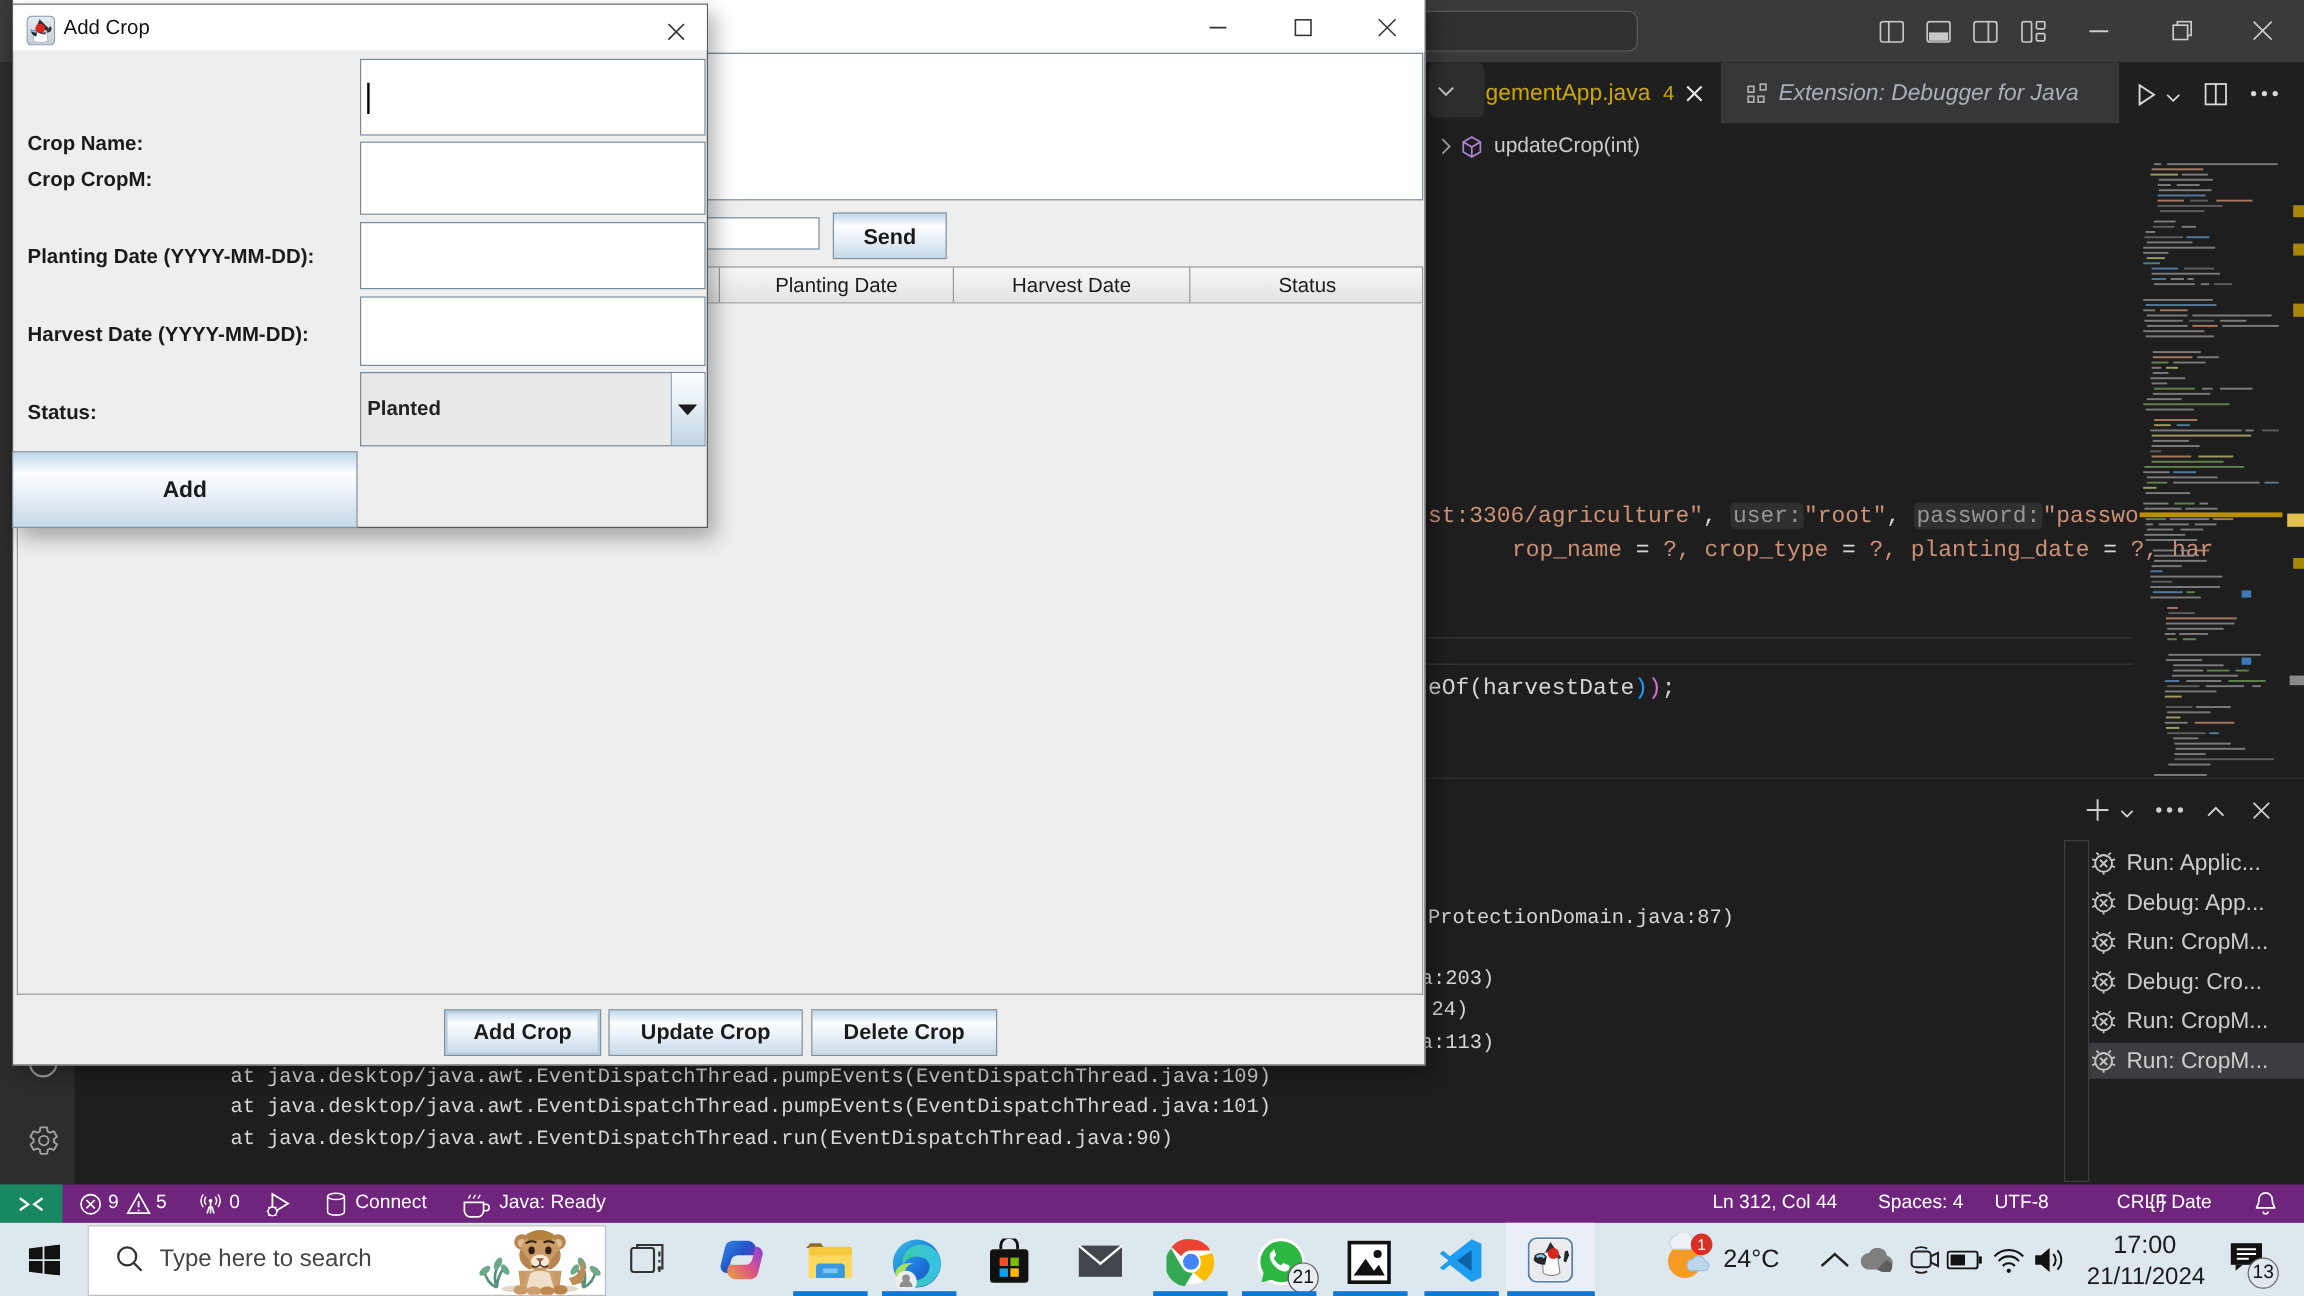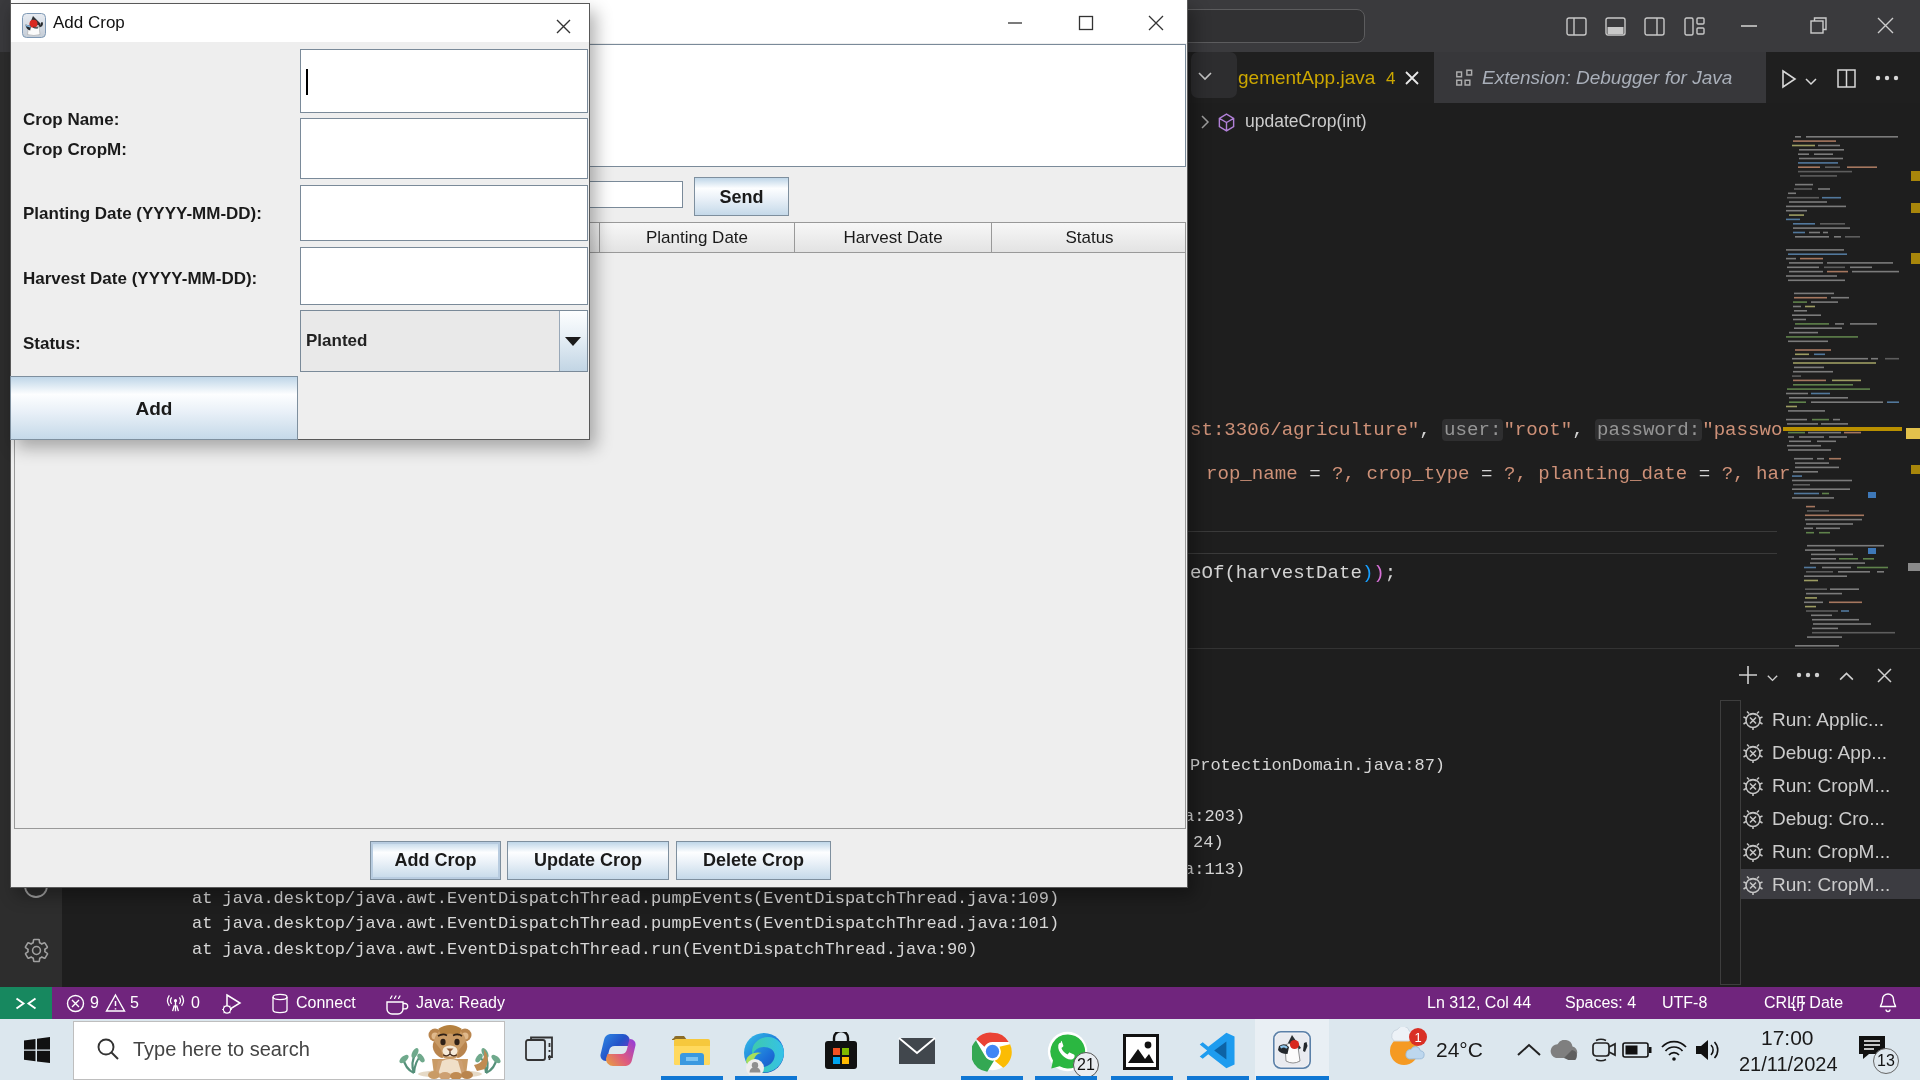--- a/index.html
+++ b/index.html
@@ -124,21 +124,21 @@
   <svg class="abs" style="left:1197px;top:114px" width="16" height="16" viewBox="0 0 16 16">
     <path d="M5 2 L11 8 L5 14" stroke="#9d9d9d" stroke-width="1.5" fill="none"></path>
     </svg>
   <svg class="abs" style="left:1217px;top:113px" width="19" height="19" viewBox="0 0 16 16">
     <path d="M8 1 L14 4.5 V11.5 L8 15 L2 11.5 V4.5 Z M2 4.5 L8 8 L14 4.5 M8 8 V15" stroke="#B180D7" stroke-width="1.2" fill="none"></path>
     </svg>
   <div class="abs" style="left:1245px;top:103px;height:37px;line-height:37px;color:#CCC;font-size:17.5px;">updateCrop(int)</div>
 
   <div class="abs" id="vs-editor"></div>
   <div class="codeline" style="left:1190px;top:416px;"><span class="str">st:3306/agriculture"</span><span class="pun">, </span><span class="inlay">user:</span><span class="str">"root"</span><span class="pun">, </span><span class="inlay">password:</span><span class="str">"passwo</span></div>
-  <div class="codeline" style="left:1206px;top:444px;margin-top:16px;"><span class="str">rop_name </span><span class="pun">= </span><span class="str">?, crop_type </span><span class="pun">= </span><span class="str">?, planting_date </span><span class="pun">= </span><span class="str">?, har</span></div>
+  <div class="codeline" style="left:1260px;top:444px;"><span class="str">rop_name </span><span class="pun">= </span><span class="str">?, crop_type </span><span class="pun">= </span><span class="str">?, planting_date </span><span class="pun">= </span><span class="str">?, har</span></div>
   <div class="abs" style="left:1188px;top:531px;width:589px;height:1px;background:#3A3A3A"></div>
   <div class="abs" style="left:1188px;top:553px;width:589px;height:1px;background:#3A3A3A"></div>
   <div class="codeline" style="left:1190px;top:559px;"><span style="color:#D4D4D4">eOf</span><span class="pun">(</span><span style="color:#D4D4D4">harvestDate</span><span style="color:#179FFF">)</span><span style="color:#D670D6">)</span><span class="pun">;</span></div>
 
   <svg class="abs" style="left:0;top:0" width="1920" height="1080" viewBox="0 0 1920 1080">
       <rect x="1795" y="136.0" width="6" height="1.6" fill="#909090" opacity="0.82"></rect>
       <rect x="1806" y="136.0" width="92" height="1.6" fill="#909090" opacity="0.82"></rect>
       <rect x="1793" y="140.3" width="43" height="1.6" fill="#C58B6E" opacity="0.82"></rect>
       <rect x="1792" y="144.7" width="23" height="1.6" fill="#B8B871" opacity="0.82"></rect>
       <rect x="1818" y="144.7" width="22" height="1.6" fill="#909090" opacity="0.82"></rect>

